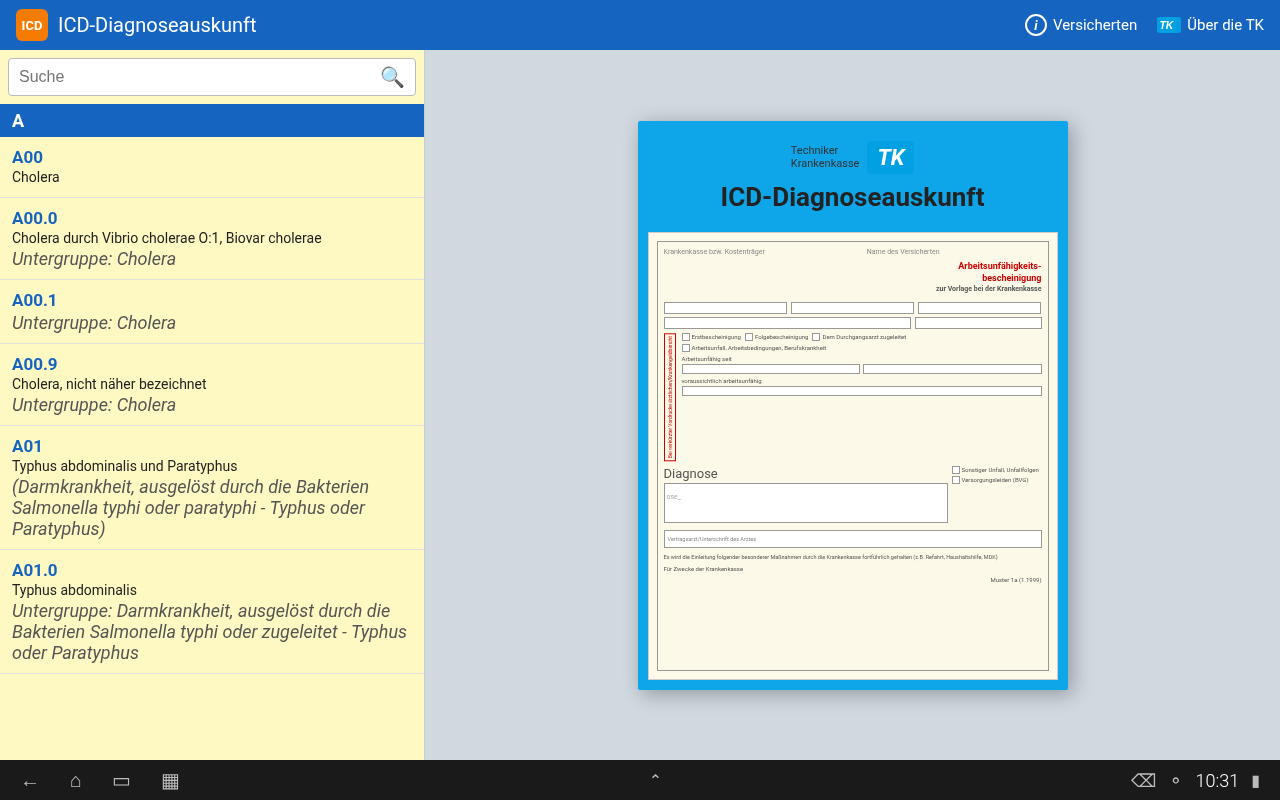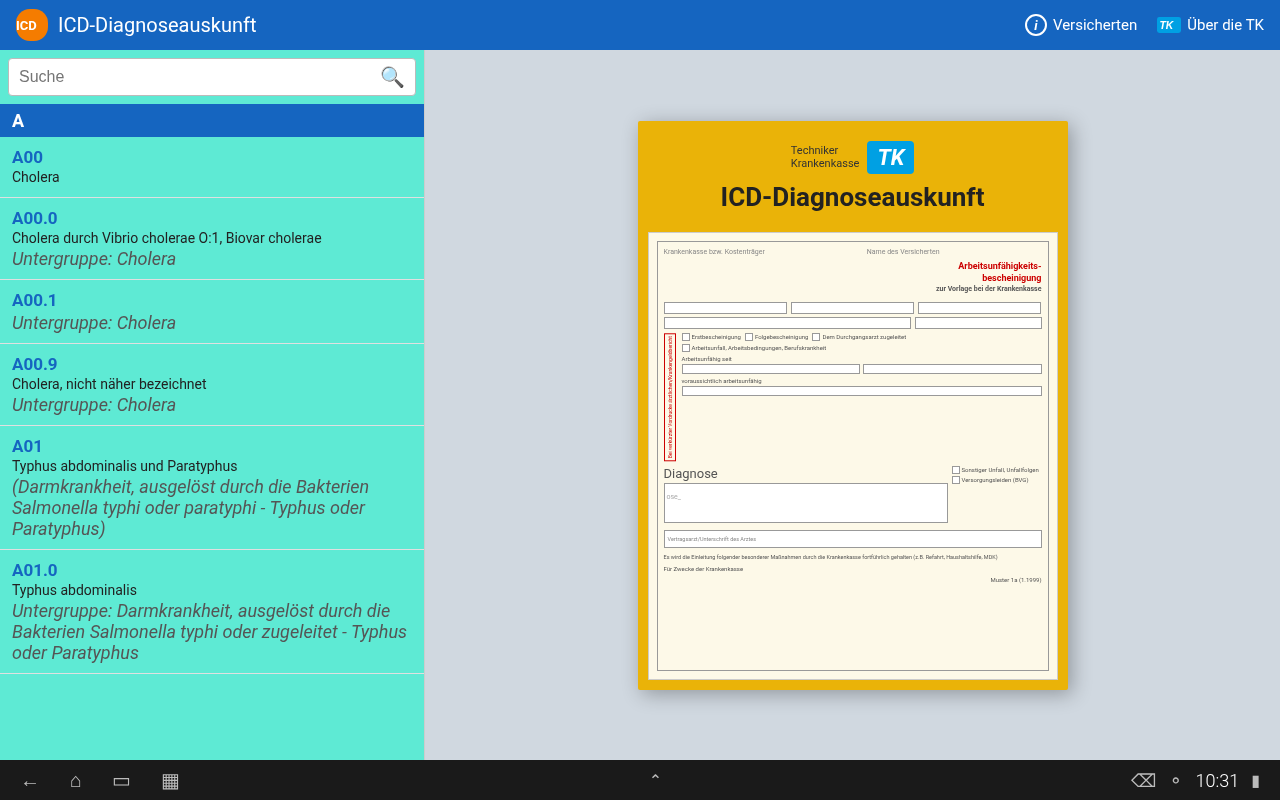--- a/index.html
+++ b/index.html
@@ -11,22 +11,22 @@
       height: 50px;
       background: #1565c0;
       display: flex;
       align-items: center;
       padding: 0 16px;
       color: white;
     }
     #topbar .app-icon {
       width: 32px; height: 32px;
       background: #f57c00;
-      border-radius: 14px;
-      display: flex; align-items: center; justify-content: flex-start;
+      border-radius: 6px;
+      display: flex; align-items: center; justify-content: center;
       font-weight: bold; font-size: 13px; color: white;
       margin-right: 10px;
     }
     #topbar .app-title {
       font-size: 20px; font-weight: 400; color: white; flex: 1;
     }
     #topbar .top-actions {
       display: flex; align-items: center; gap: 20px;
     }
     #topbar .top-action-item {
@@ -50,21 +50,21 @@
     #main {
       display: flex;
       width: 1280px;
       height: 710px; 
     }
 
     
     #sidebar {
       width: 425px;
       height: 710px;
-      background: #5eead4;
+      background: #fef9c3;
       display: flex;
       flex-direction: column;
       border-right: 1px solid #ccc;
       overflow: hidden;
     }
 
     #search-box {
       margin: 8px;
       display: flex;
       align-items: center;
@@ -126,21 +126,21 @@
       flex: 1;
       background: #d0d8e0;
       display: flex;
       align-items: center;
       justify-content: center;
       flex-direction: column;
       padding: 20px;
     }
 
     .document-container {
-      background: #eab308;
+      background: #0ea5e9;
       width: 430px;
       min-height: 560px;
       box-shadow: 4px 4px 20px rgba(0,0,0,0.3);
       border-radius: 2px;
       padding: 0;
       position: relative;
     }
 
     .doc-header {
       display: flex;

